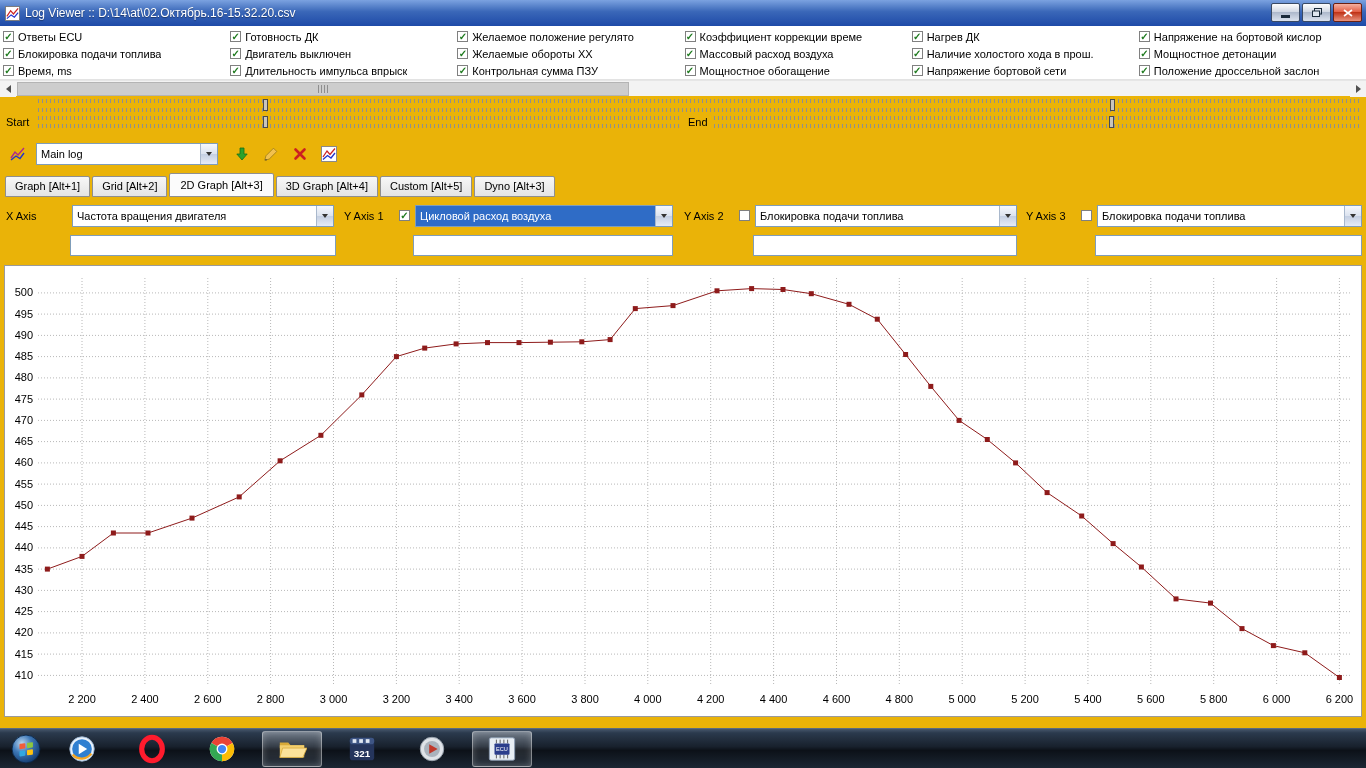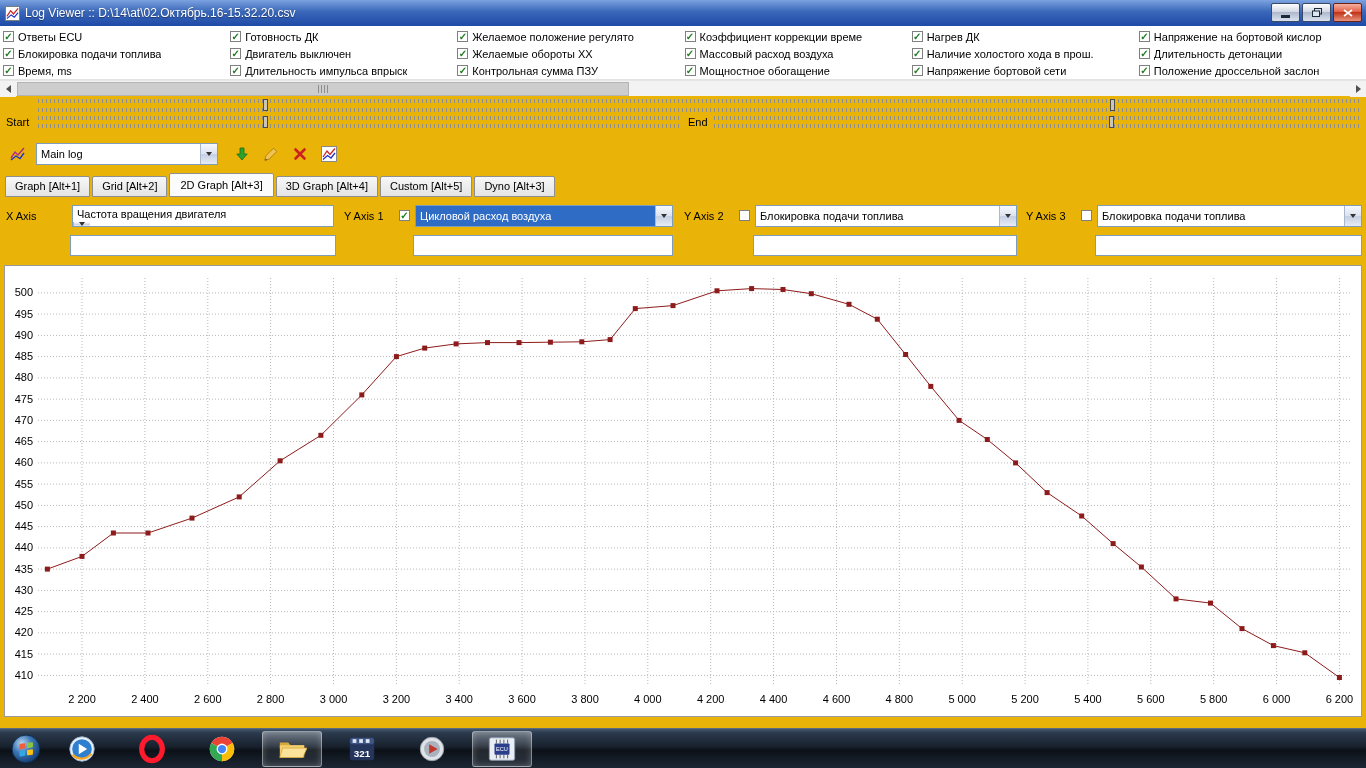--- a/index.html
+++ b/index.html
@@ -70,21 +70,21 @@
   .tabs { display:flex; gap:2px; padding-left:5px; align-items:flex-end; height:27px; margin-top:4px; }
   .tab { padding:3px 9px 4px; background:linear-gradient(#f7f7f7,#e4e4e4); border:1px solid #8f8f8f;
     border-radius:2px 2px 0 0; }
   .tab.active { background:#fbfbfb; padding:5px 10px 5px; }
 
   
   .axis-row { position:relative; height:24px; margin-top:8px; }
   .ax-label { position:absolute; top:5px; }
   .ax-combo { position:absolute; top:0; height:22px; }
   .ax-cb { position:absolute; top:5px; }
-  #xl { left:6px; } #xc { left:72px; width:262px;flex-direction:column; }
+  #xl { left:6px; } #xc { left:72px; width:262px; }
   #y1l { left:344px; } #y1b { left:399px; } #y1c { left:415px; width:258px; }
   #y2l { left:684px; } #y2b { left:739px; } #y2c { left:755px; width:262px; }
   #y3l { left:1026px; } #y3b { left:1081px; } #y3c { left:1097px; width:265px; }
 
   
   .filter-row { position:relative; height:22px; margin-top:6px; }
   .filter { position:absolute; top:0; height:21px; border:1px solid #7f9db9; background:#fff;
     font-family:"Liberation Sans",sans-serif; font-size:11px; padding:0 3px; }
   .filter.f1 { left:70px; width:266px; } .filter.f2 { left:413px; width:260px; }
   .filter.f3 { left:753px; width:264px; } .filter.f4 { left:1095px; width:267px; }
@@ -212,21 +212,21 @@
           <span class="sig-label">Напряжение бортовой сети</span>
         </div>
       </div>
       <div class="sig-col">
         <div class="sig-row">
           <span class="cb checked">✓</span>
           <span class="sig-label">Напряжение на бортовой кислор</span>
         </div>
         <div class="sig-row">
           <span class="cb checked">✓</span>
-          <span class="sig-label">Длительность детонации</span>
+          <span class="sig-label">Мощностное детонации</span>
         </div>
         <div class="sig-row">
           <span class="cb checked">✓</span>
           <span class="sig-label">Положение дроссельной заслон</span>
         </div>
       </div>
     </div>
 
   <div class="hscroll">
     <span class="sb-btn left">

